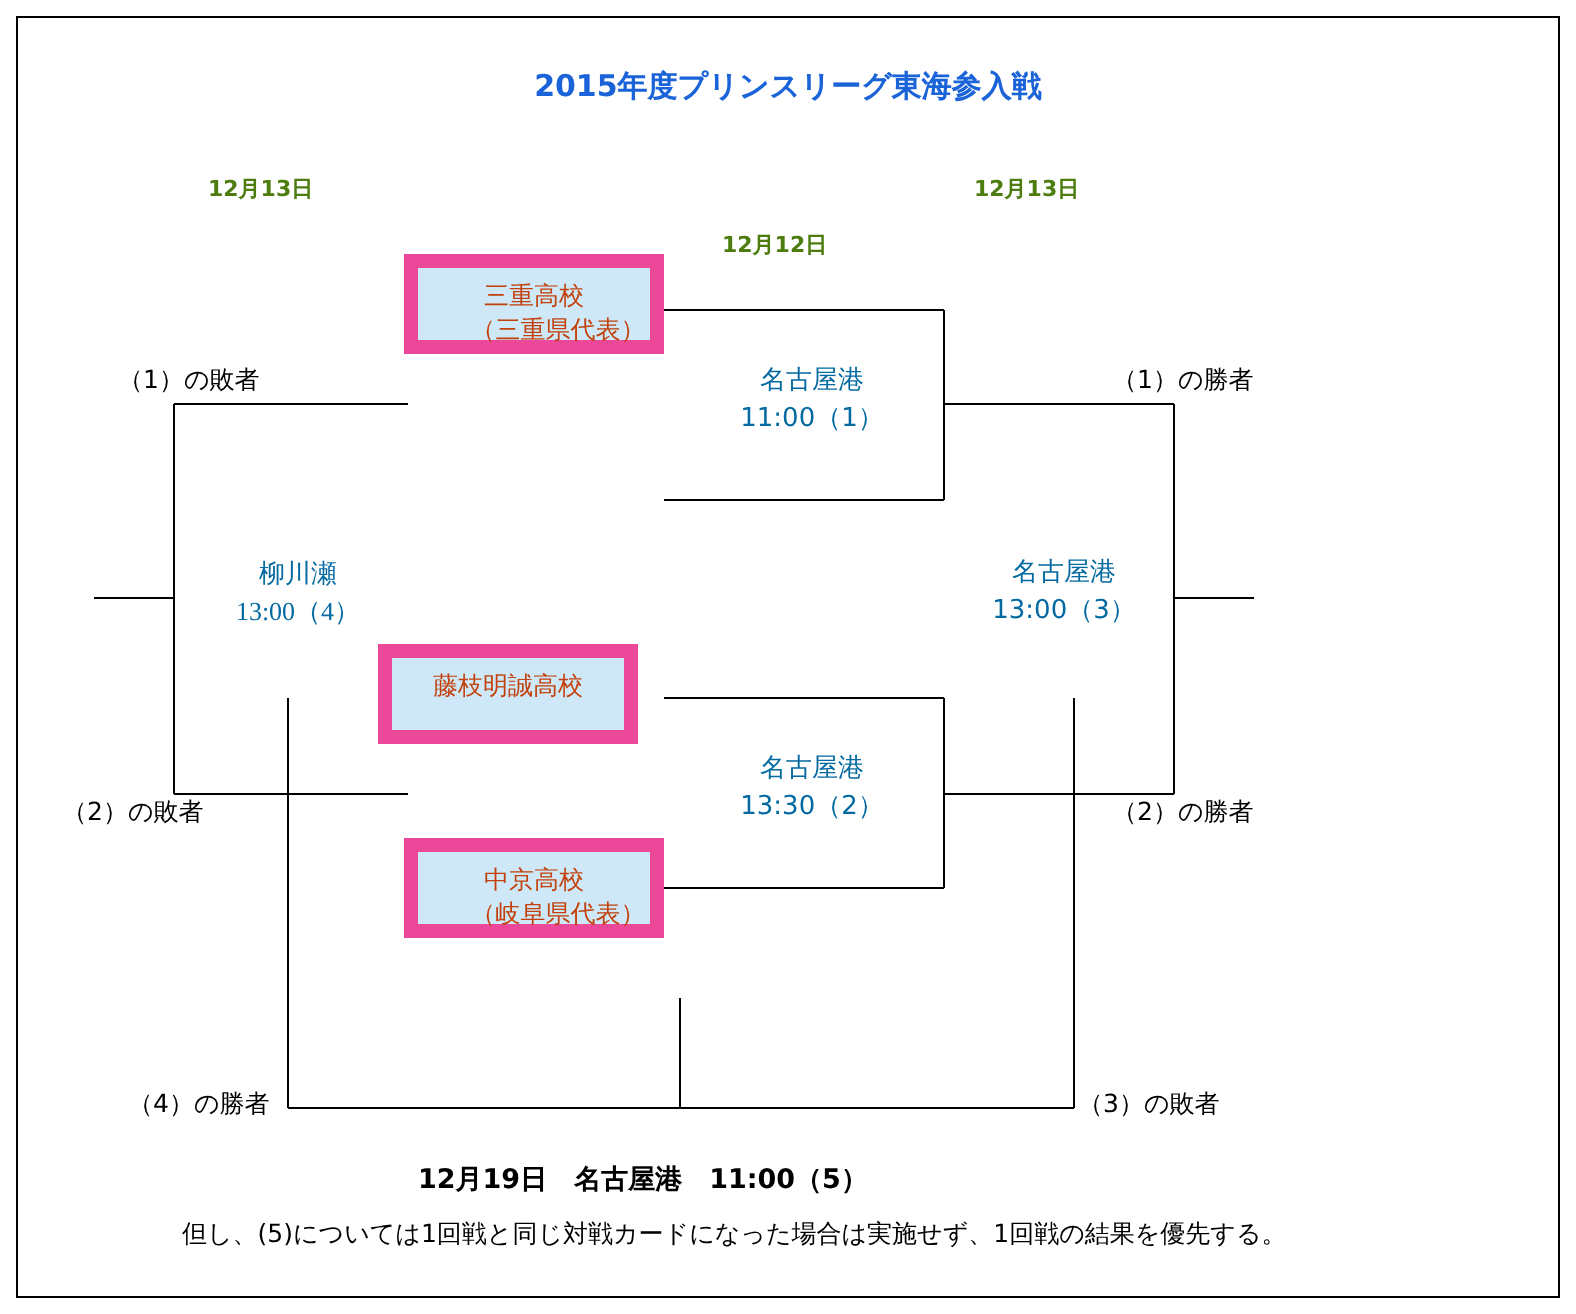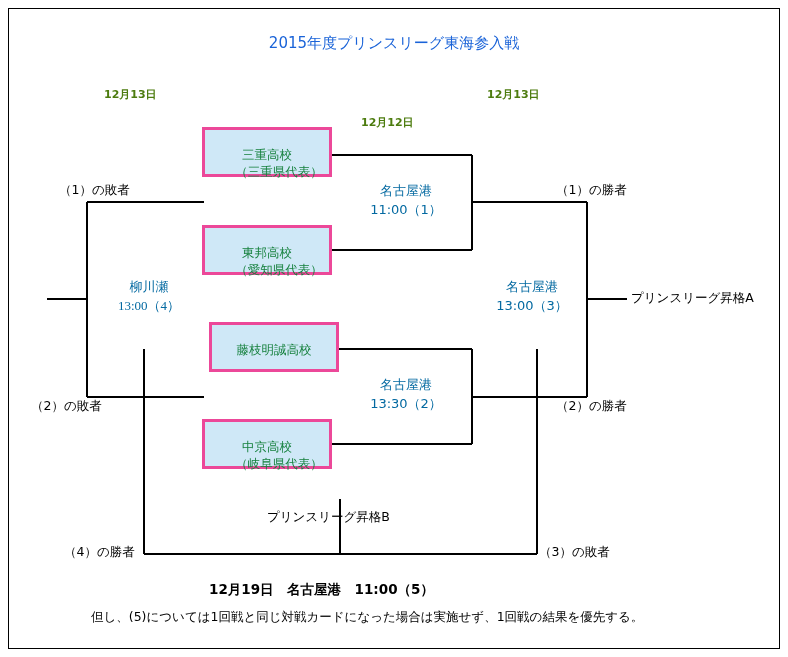--- a/index.html
+++ b/index.html
@@ -29,40 +29,40 @@
     background: #ffffff;
   }
   .title {
     position: absolute;
     left: 0;
     top: 25px;
     width: 770px;
     text-align: center;
     color: #1a63d8;
     font-size: 15px;
-    font-weight: normal;
+    font-weight: bold;
     letter-spacing: 0px;
   }
   .dateHdr {
     position: absolute;
     font-size: 11px;
     font-weight: bold;
     color: #4d7c0f;
     white-space: nowrap;
   }
   .teambox {
     position: absolute;
     box-sizing: border-box;
     background: #cfe8f7;
-    border: 3px solid #ec4899;
+    border: 7px solid #ec4899;
     font-size: 12.5px;
-    color: #15803d;
+    color: #c2410c;
     line-height: 17px;
     text-align: center;
-    padding-top: 16px;
+    padding-top: 5px;
     white-space: nowrap;
   }
   .teambox .l2 { display: block; margin-left: 24px; }
   .matchlbl {
     position: absolute;
     font-size: 13px;
     color: #0369a1;
     text-align: center;
     line-height: 19px;
     white-space: nowrap;
@@ -133,25 +133,21 @@
       <line x1="135" y1="340" x2="135" y2="545"></line>
       <line x1="135" y1="545" x2="528" y2="545"></line>
       <line x1="528" y1="340" x2="528" y2="545"></line>
       <line x1="331" y1="545" x2="331" y2="490"></line>
     </svg>
 
     <div class="teambox" style="left:193px; top:118px; width:130px; height:50px;">
       <span>三重高校</span>
       <span class="l2">（三重県代表）</span>
     </div>
-    <div class="teambox" style="left:193px; top:216px; width:130px; height:50px;">
-      <span>東邦高校</span>
-      <span class="l2">（愛知県代表）</span>
-    </div>
-    <div class="teambox" style="left:200px; top:313px; width:130px; height:50px;">
+    <div class="teambox" style="left:180px; top:313px; width:130px; height:50px;">
       <span>藤枝明誠高校</span>
     </div>
     <div class="teambox" style="left:193px; top:410px; width:130px; height:50px;">
       <span>中京高校</span>
       <span class="l2">（岐阜県代表）</span>
     </div>
 
     <div class="matchlbl" style="left:337px; top:172px; width:120px;">
       <span>名古屋港</span><br>
       <span>11:00（1）</span>
@@ -166,22 +162,20 @@
     </div>
     <div class="matchlbl" style="left:85px; top:268px; width:110px;font-family:Liberation Serif, serif;">
       <span>柳川瀬</span><br>
       <span>13:00（4）</span>
     </div>
 
     <div class="sidelbl" style="left:22px; top:173px;margin-left:28px;">（1）の敗者</div>
     <div class="sidelbl" style="left:22px; top:389px;text-align:right;">（2）の敗者</div>
     <div class="sidelbl" style="left:547px; top:173px;">（1）の勝者</div>
     <div class="sidelbl" style="left:547px; top:389px;">（2）の勝者</div>
-    <div class="sidelbl" style="left:622px; top:281px;">プリンスリーグ昇格A</div>
-    <div class="sidelbl" style="left:258px; top:500px;">プリンスリーグ昇格B</div>
     <div class="sidelbl" style="left:55px; top:535px;">（4）の勝者</div>
     <div class="sidelbl" style="left:530px; top:535px;">（3）の敗者</div>
 
     <div class="footer1" style="left:200px; top:572px;">12月19日　名古屋港　11:00（5）</div>
     <div class="footer2" style="left:82px; top:600px;">但し、(5)については1回戦と同じ対戦カードになった場合は実施せず、1回戦の結果を優先する。</div>
 
   </div>
 </div>
 
 </body></html>

